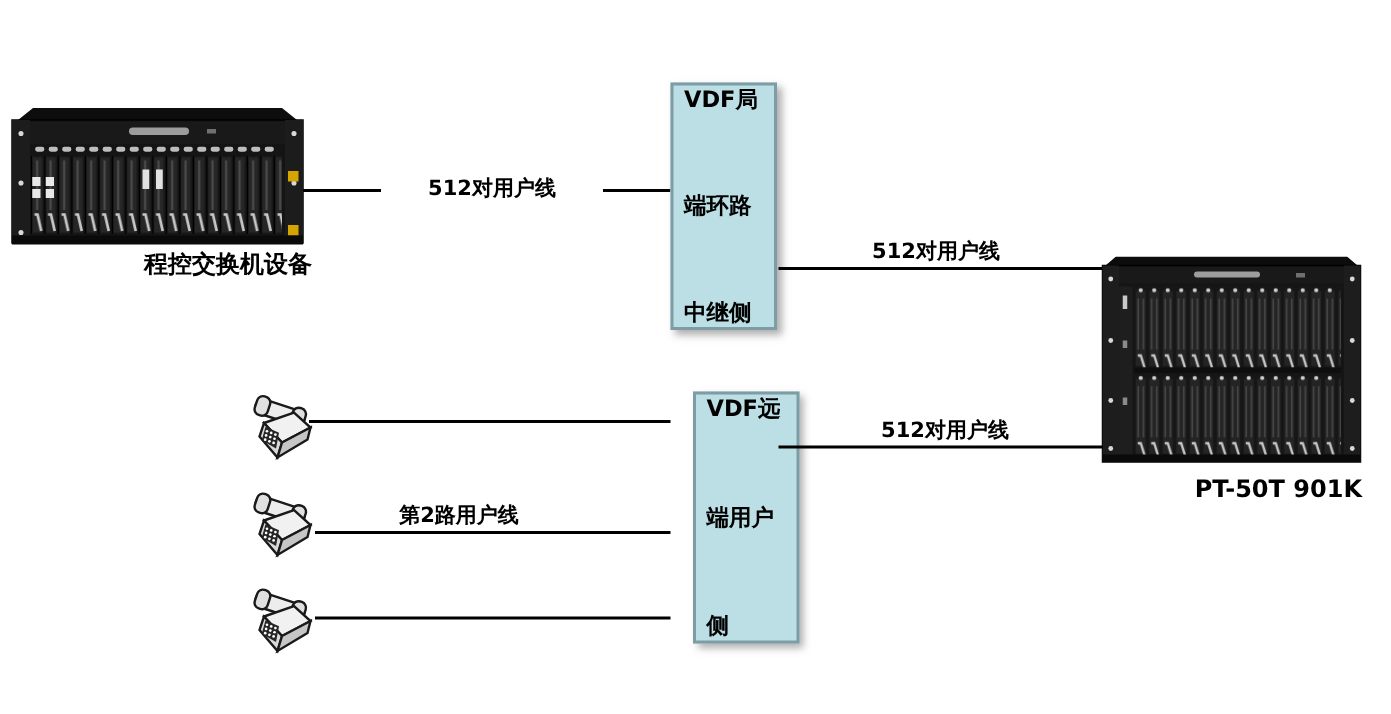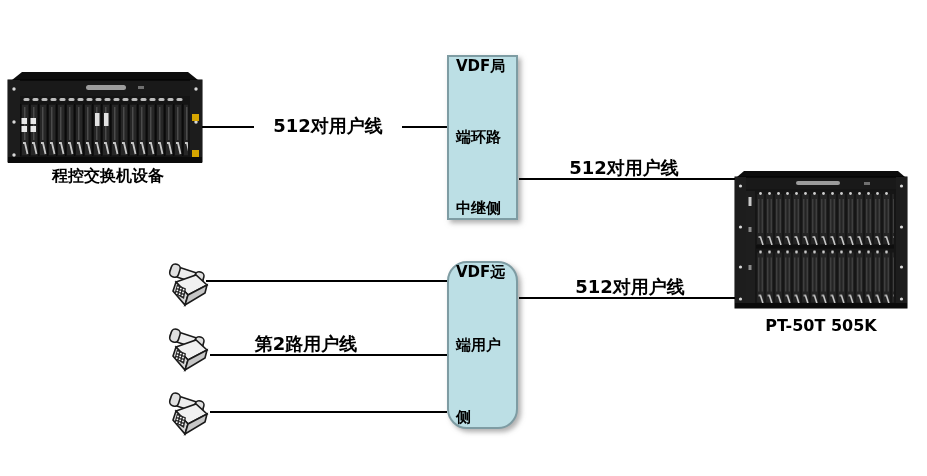--- a/index.html
+++ b/index.html
@@ -2,33 +2,33 @@
 <html><head>
 <meta charset="utf-8">
 <style>
   html,body{margin:0;padding:0;background:#fff;}
   .canvas{
     position:relative;width:927px;height:476px;background:#ffffff;overflow:hidden;
     font-family:"DejaVu Sans","Liberation Sans",sans-serif;color:#000;
   }
   .hline{position:absolute;height:2px;background:#000;}
   .linklabel{
-    position:absolute;font-weight:bold;font-size:18px;line-height:18px;height:18px;
+    position:absolute;font-weight:bold;font-size:14px;line-height:18px;height:18px;
     text-align:center;white-space:nowrap;color:#000;
   }
   .linklabel.gap{background:#ffffff;padding:0 6px;}
   .vdfbox{
     position:absolute;background:#bcdfe5;border:2px solid #7e9ca3;
     box-shadow:3px 3px 5px rgba(110,110,110,0.55);
     display:flex;flex-direction:column;justify-content:space-between;
     padding-left:7px;box-sizing:border-box;
     font-weight:bold;font-size:15px;line-height:19px;color:#000;
   }
   .caption{
-    position:absolute;font-weight:bold;font-size:16px;text-align:center;color:#000;
+    position:absolute;font-weight:bold;font-size:16px;text-align:right;color:#000;
     white-space:nowrap;
   }
   .devimg{position:absolute;line-height:0;}
 </style>
 </head>
 <body>
 
 <div class="canvas">
 
   <div class="devimg" style="left:6px;top:72px;">
@@ -114,23 +114,23 @@
       <rect x="14.5" y="56" width="3" height="5" fill="#8a8a8a"></rect>
       <rect x="14.5" y="94" width="3" height="5" fill="#8a8a8a"></rect>
       <rect x="22" y="20" width="138" height="56" fill="url(#pcardR)"></rect>
       <g transform="translate(0,58.5)">
         <rect x="22" y="20" width="138" height="56" fill="url(#pcardR)"></rect>
       </g>
       <rect x="22" y="74" width="138" height="3.5" fill="#0e0e0e"></rect>
       <rect x="1" y="132" width="172" height="5" fill="#0a0a0a"></rect>
     </svg>
   </div>
-  <div class="caption" style="left:734px;top:316px;width:174px;">PT-50T 505K</div>
-
-  <div class="vdfbox" style="left:447px;top:261px;width:71px;height:168px;border-radius:20px;">
+  <div class="caption" style="left:734px;top:316px;width:174px;">PT-50T 901K</div>
+
+  <div class="vdfbox" style="left:462px;top:261px;width:71px;height:168px;">
     <div>VDF远</div>
     <div>端用户</div>
     <div>侧</div>
   </div>
 
   <div class="hline" style="left:519px;top:297px;width:216px;"></div>
   <div class="linklabel" style="left:550px;top:278px;width:160px;">512对用户线</div>
 
   <div class="devimg" style="left:167px;top:262px;">
     <svg width="44" height="46" viewBox="0 0 44 46">

